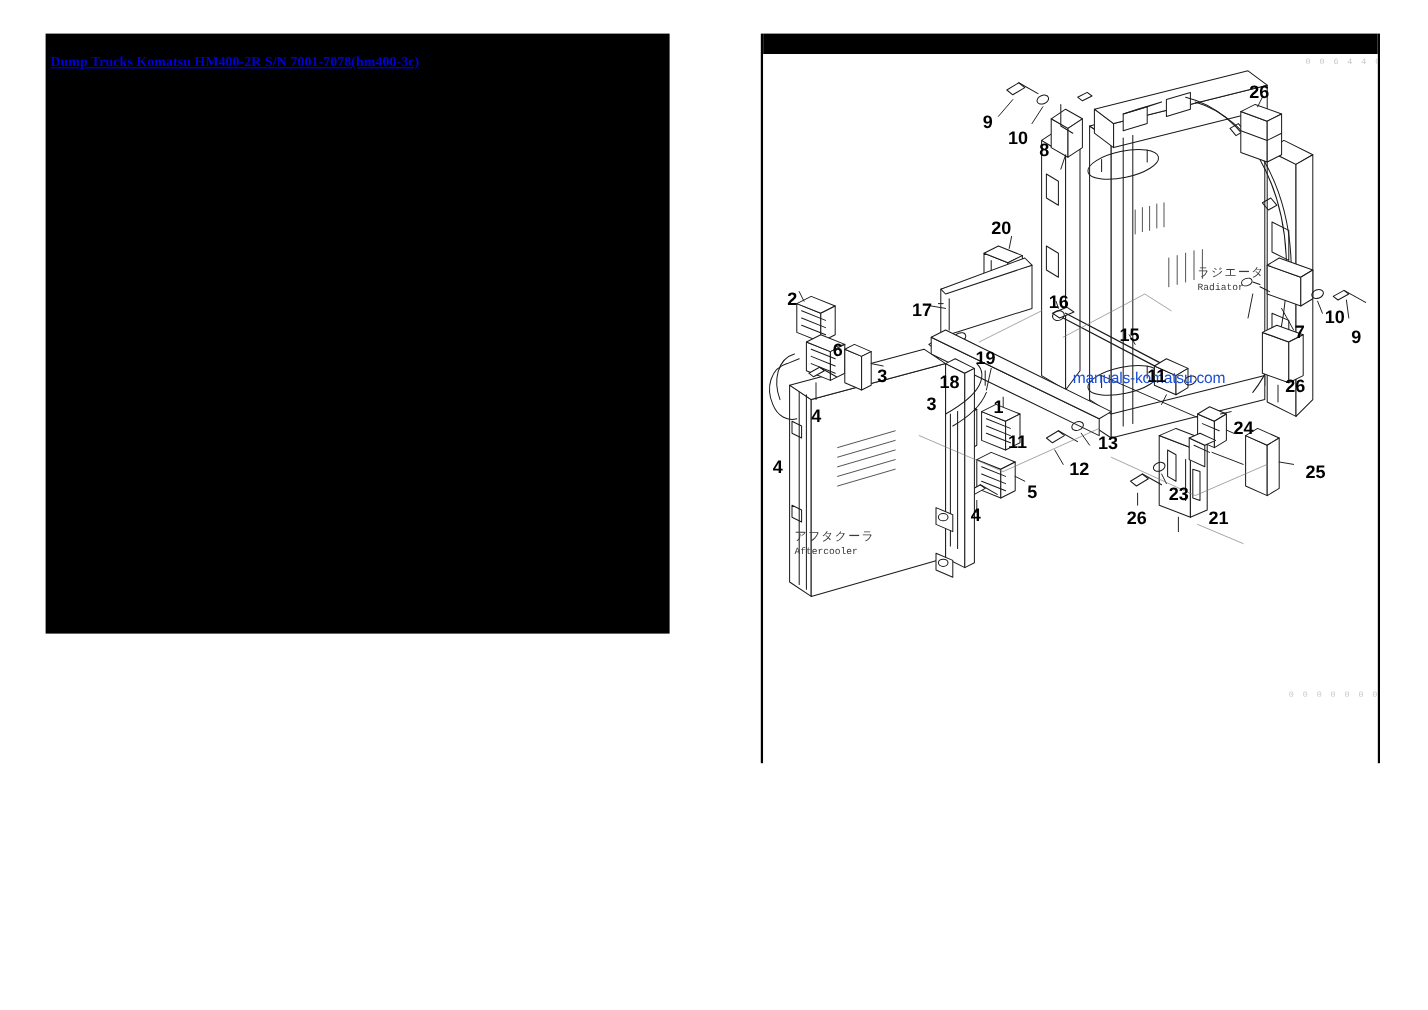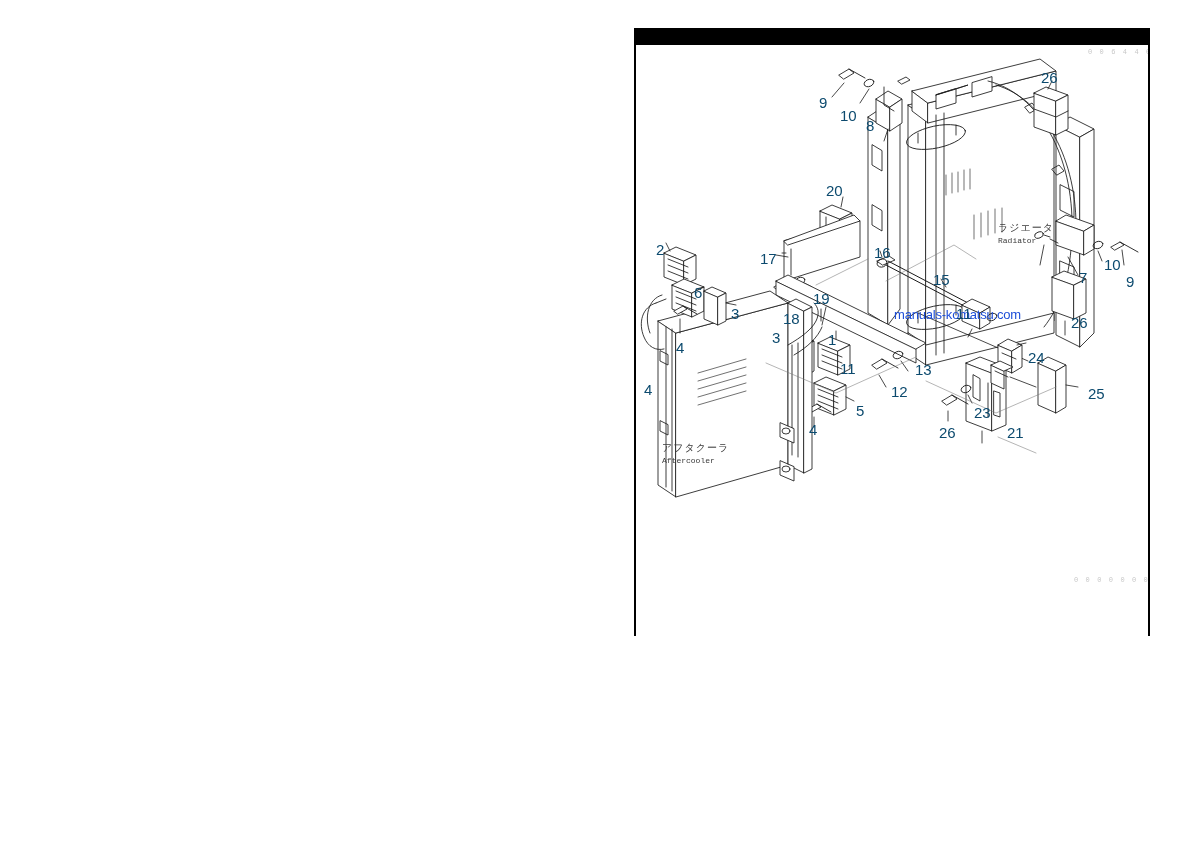--- a/index.html
+++ b/index.html
@@ -84,22 +84,22 @@
     left: 0;
     top: 0;
     width: 512px;
     height: 591px;
   }
 
   .callout {
     position: absolute;
     font-family: "Liberation Sans", sans-serif;
     font-size: 15px;
-    font-weight: normal;
-    color: #0c4a6e;
+    font-weight: bold;
+    color: #000000;
     line-height: 1;
     user-select: none;
   }
   .part-label {
     position: absolute;
     font-family: "Liberation Mono", monospace;
     font-size: 8px;
     color: #3a3a3a;
     line-height: 1.25;
     white-space: nowrap;
@@ -114,20 +114,23 @@
     color: #1d4ed8;
     white-space: nowrap;
     letter-spacing: -0.2px;
   }
 </style>
 </head>
 <body>
 
 <div id="page">
 
+  <div id="left-panel">
+    <a id="doc-title-link" href="#">Dump Trucks Komatsu HM400-2R S/N 7001-7078(hm400-3c)</a>
+  </div>
 
   <div id="diagram-panel">
 
     <div id="diagram-header"></div>
 
     <div id="diagram-body">
 
       <div class="faint-code" id="code-top">0 0 6 4 4 0 8</div>
 
       <div class="faint-code" id="code-bottom">0 0 0 0 0 0 0 0</div>

